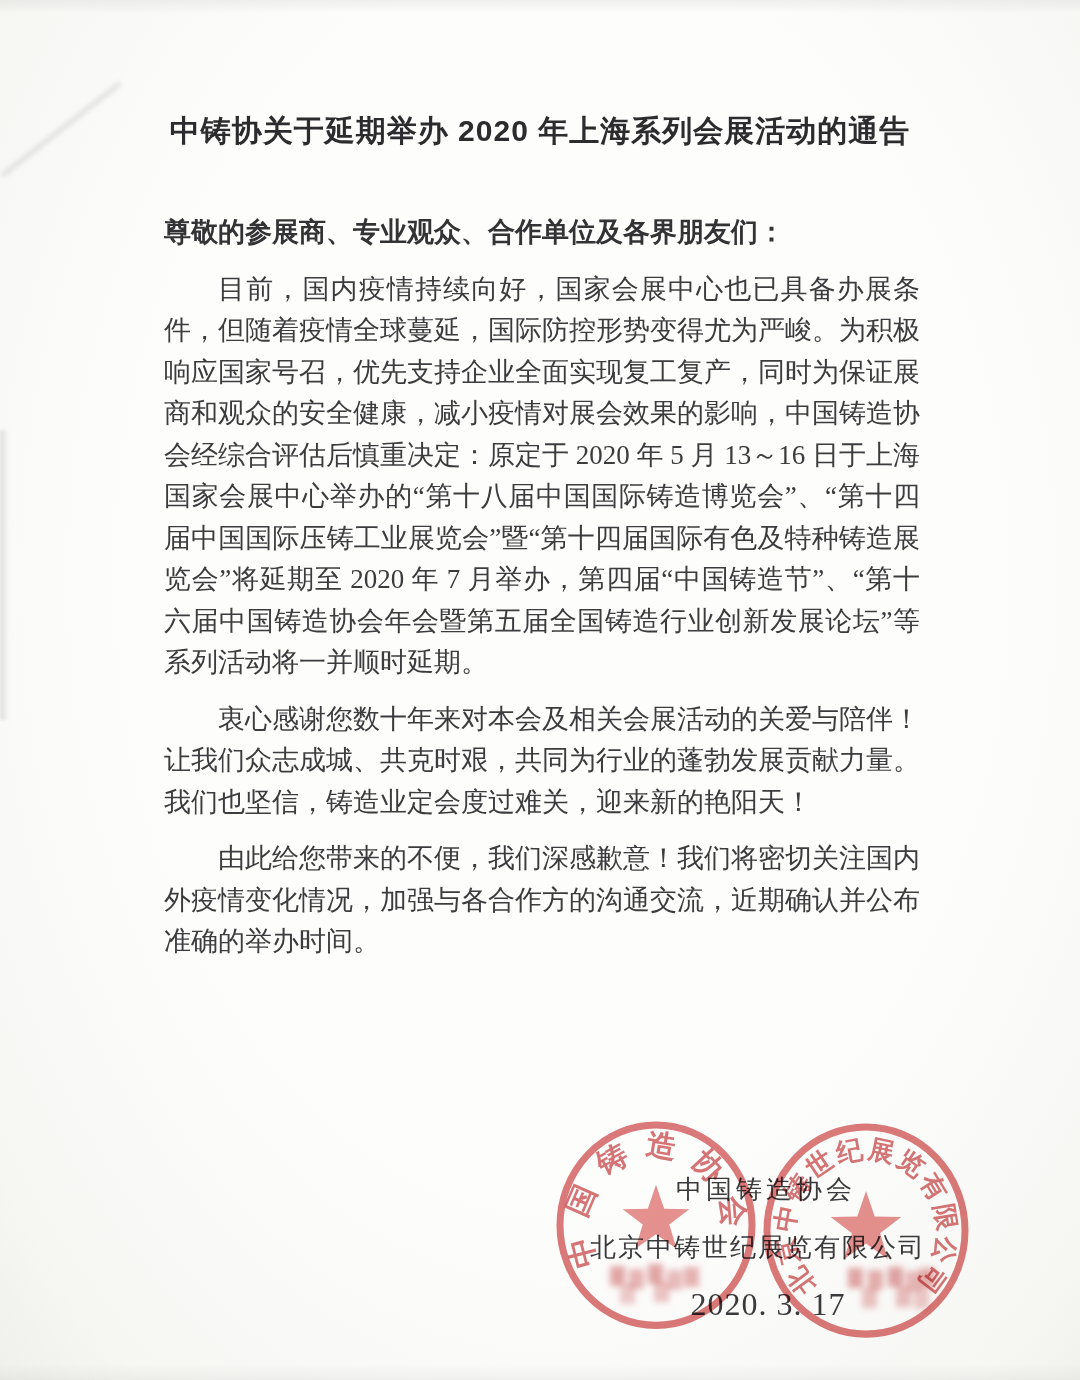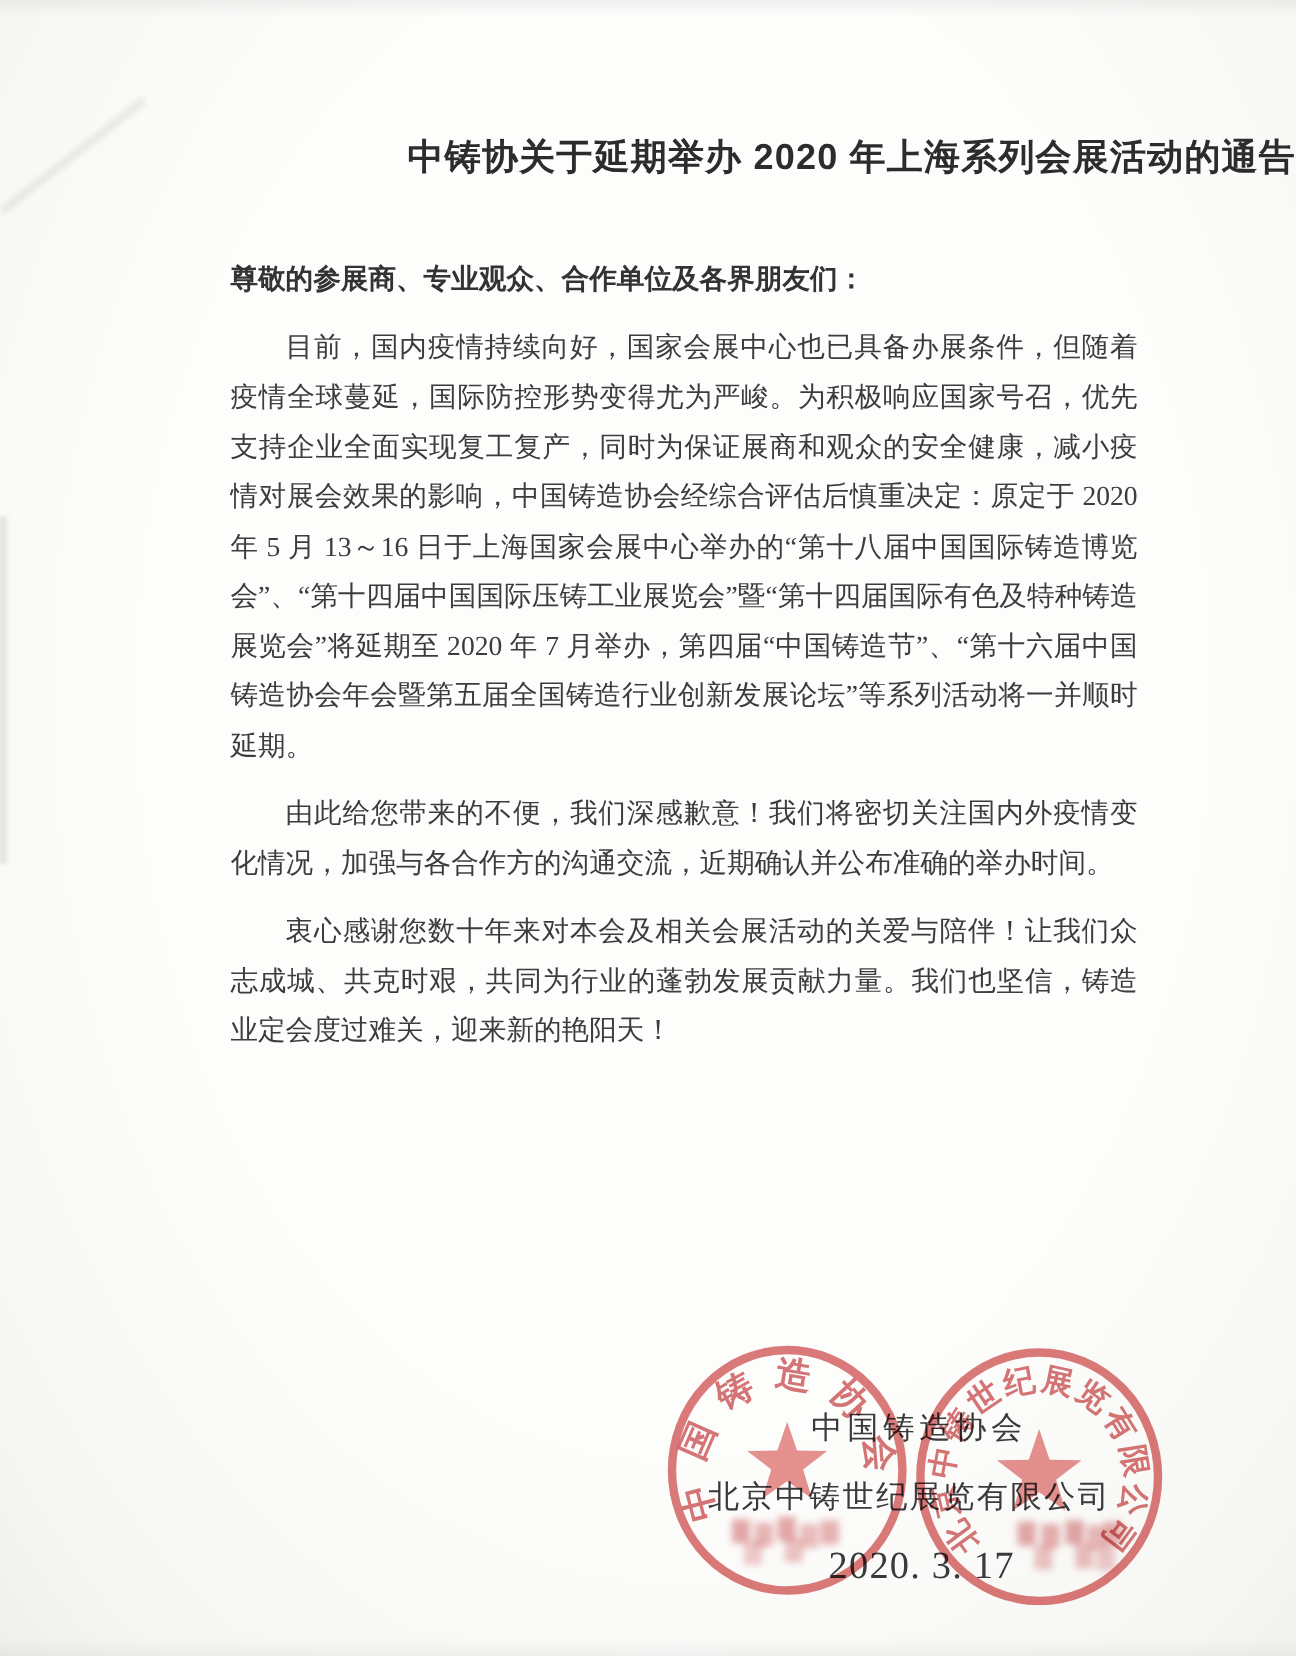--- a/index.html
+++ b/index.html
@@ -31,33 +31,32 @@
     position: absolute; left: 0; top: 0; width: 100%; height: 14px;
     background: linear-gradient(to bottom, rgba(120,120,120,0.10), rgba(120,120,120,0));
   }
   .edge-bottom {
     position: absolute; left: 0; bottom: 0; width: 100%; height: 16px;
     background: linear-gradient(to top, rgba(120,120,120,0.08), rgba(120,120,120,0));
   }
 
   .doc-title {
     position: absolute; top: 99px; left: 0; width: 100%;
-    text-align: right;
+    text-align: center;
     font-family: "Liberation Sans", sans-serif;
     font-size: 30px; font-weight: 700;
     color: #2c2c2e;
     letter-spacing: 1px;
     margin-top: 12px;
   }
   .content {
     position: absolute; left: 164px; top: 212px; width: 756px;
-    font-size: 23px; line-height: 41.5px;
+    font-size: 27px; line-height: 41.5px;
     color: #3c3c3e;
     text-align: justify;
-    margin-left: 28px;
   }
   .salutation {
     font-weight: 700;
     color: #333335;
     margin: 0 0 15px 0;
   }
   .body-par {
     margin: 0 0 15px 0;
     text-indent: 2em;
   }
@@ -112,22 +111,22 @@
   <div class="corner-line"></div>
   <div class="edge-left"></div>
   <div class="edge-top"></div>
   <div class="edge-bottom"></div>
 
   <h1 class="doc-title">中铸协关于延期举办 2020 年上海系列会展活动的通告</h1>
 
   <div class="content">
     <p class="salutation">尊敬的参展商、专业观众、合作单位及各界朋友们：</p>
     <p class="body-par">目前，国内疫情持续向好，国家会展中心也已具备办展条件，但随着疫情全球蔓延，国际防控形势变得尤为严峻。为积极响应国家号召，优先支持企业全面实现复工复产，同时为保证展商和观众的安全健康，减小疫情对展会效果的影响，中国铸造协会经综合评估后慎重决定：原定于 2020 年 5 月 13～16 日于上海国家会展中心举办的“第十八届中国国际铸造博览会”、“第十四届中国国际压铸工业展览会”暨“第十四届国际有色及特种铸造展览会”将延期至 2020 年 7 月举办，第四届“中国铸造节”、“第十六届中国铸造协会年会暨第五届全国铸造行业创新发展论坛”等系列活动将一并顺时延期。</p>
+    <p class="body-par">衷心感谢您数十年来对本会及相关会展活动的关爱与陪伴！让我们众志成城、共克时艰，共同为行业的蓬勃发展贡献力量。我们也坚信，铸造业定会度过难关，迎来新的艳阳天！</p>
     <p class="body-par">由此给您带来的不便，我们深感歉意！我们将密切关注国内外疫情变化情况，加强与各合作方的沟通交流，近期确认并公布准确的举办时间。</p>
-    <p class="body-par">衷心感谢您数十年来对本会及相关会展活动的关爱与陪伴！让我们众志成城、共克时艰，共同为行业的蓬勃发展贡献力量。我们也坚信，铸造业定会度过难关，迎来新的艳阳天！</p>
   </div>
 
   <div class="sig-line sig-org1">中国铸造协会</div>
   <div class="sig-line sig-org2">北京中铸世纪展览有限公司</div>
   <div class="sig-line sig-date">2020. 3. 17</div>
 
   <div class="seal seal-left">
     <svg viewBox="0 0 206 212" preserveAspectRatio="none">
       <defs>
         <path id="arcL" d="M 46.3 141.0 A 68 68 0 1 1 168.2 117.3" fill="none"></path>

